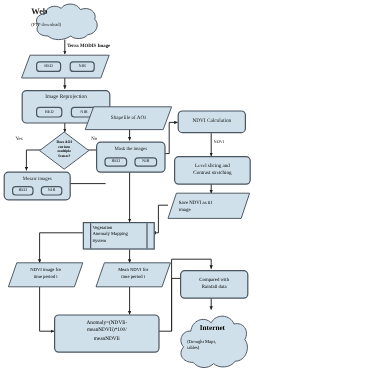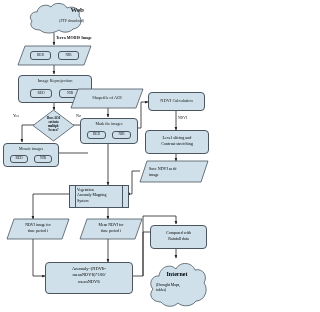--- a/index.html
+++ b/index.html
@@ -6,21 +6,21 @@
   body{width:212px;height:312px;background:#ffffff;font-family:"Liberation Serif",serif;overflow:hidden;position:relative;}
   #canvas{position:absolute;left:0;top:0;width:212px;height:312px;}
   .node{position:absolute;box-sizing:border-box;display:flex;align-items:center;justify-content:center;text-align:center;color:#1a1a1a;line-height:1.05;}
   .proc{background:#cfe0ea;border:0.8px solid #4a5560;border-radius:4px;}
   .band{background:#cfe0ea;border:0.8px solid #4a5560;border-radius:3px;font-size:3.6px;}
   .sub{background:#cfe0ea;border:0.8px solid #4a5560;}
   .sub::before,.sub::after{content:"";position:absolute;top:0;bottom:0;width:0;border-left:0.8px solid #4a5560;}
   .sub::before{left:5px;} .sub::after{right:5px;}
   .lbl{position:absolute;color:#111;font-family:"Liberation Serif",serif;white-space:nowrap;}
   svg{position:absolute;left:0;top:0;overflow:visible;}
-  .cloudtxt{position:absolute;width:100%;text-align:right;}
+  .cloudtxt{position:absolute;width:100%;text-align:left;}
 </style>
 </head>
 <body>
 
 <div id="canvas">
 
   <svg width="212" height="312">
     <defs>
       <marker id="ah" markerWidth="5" markerHeight="5" refX="3.6" refY="1.8" orient="auto">
         <path d="M0,0 L3.8,1.8 L0,3.6 z" fill="#222"></path>

